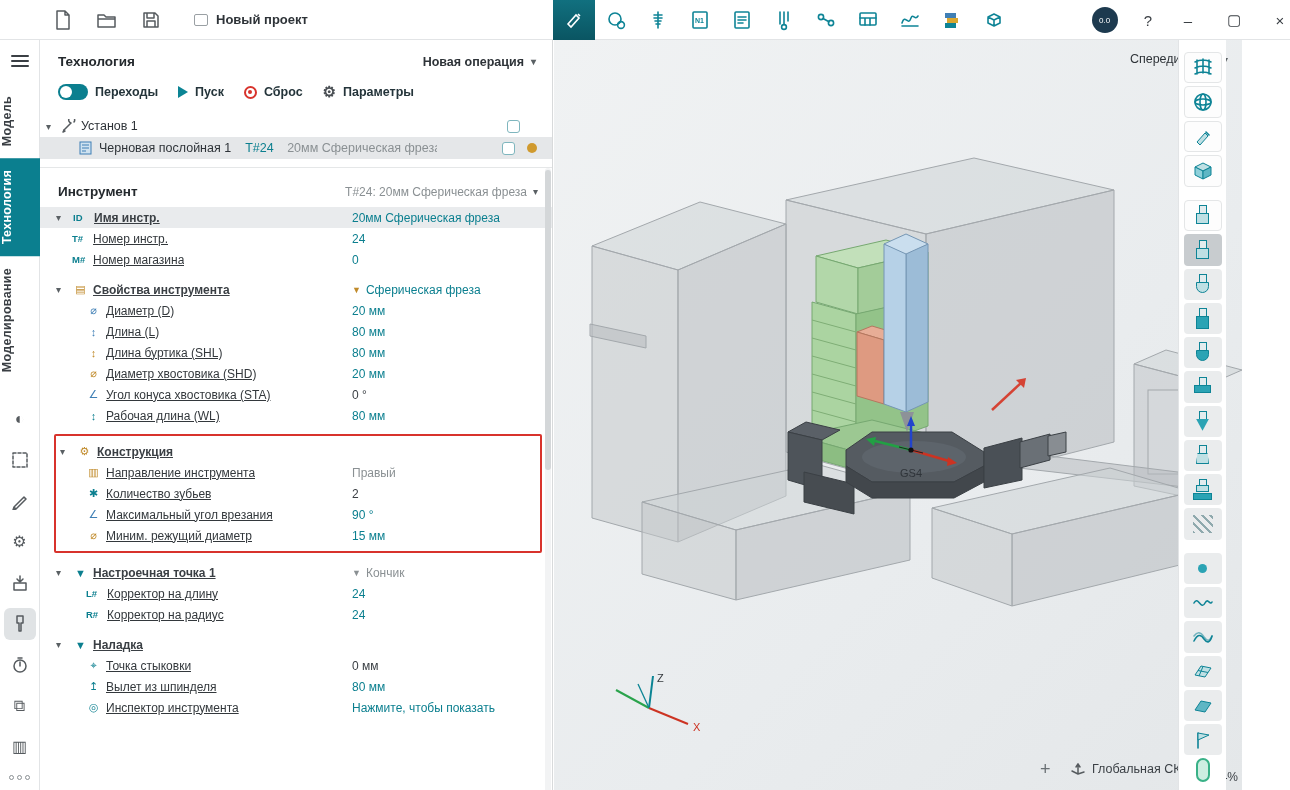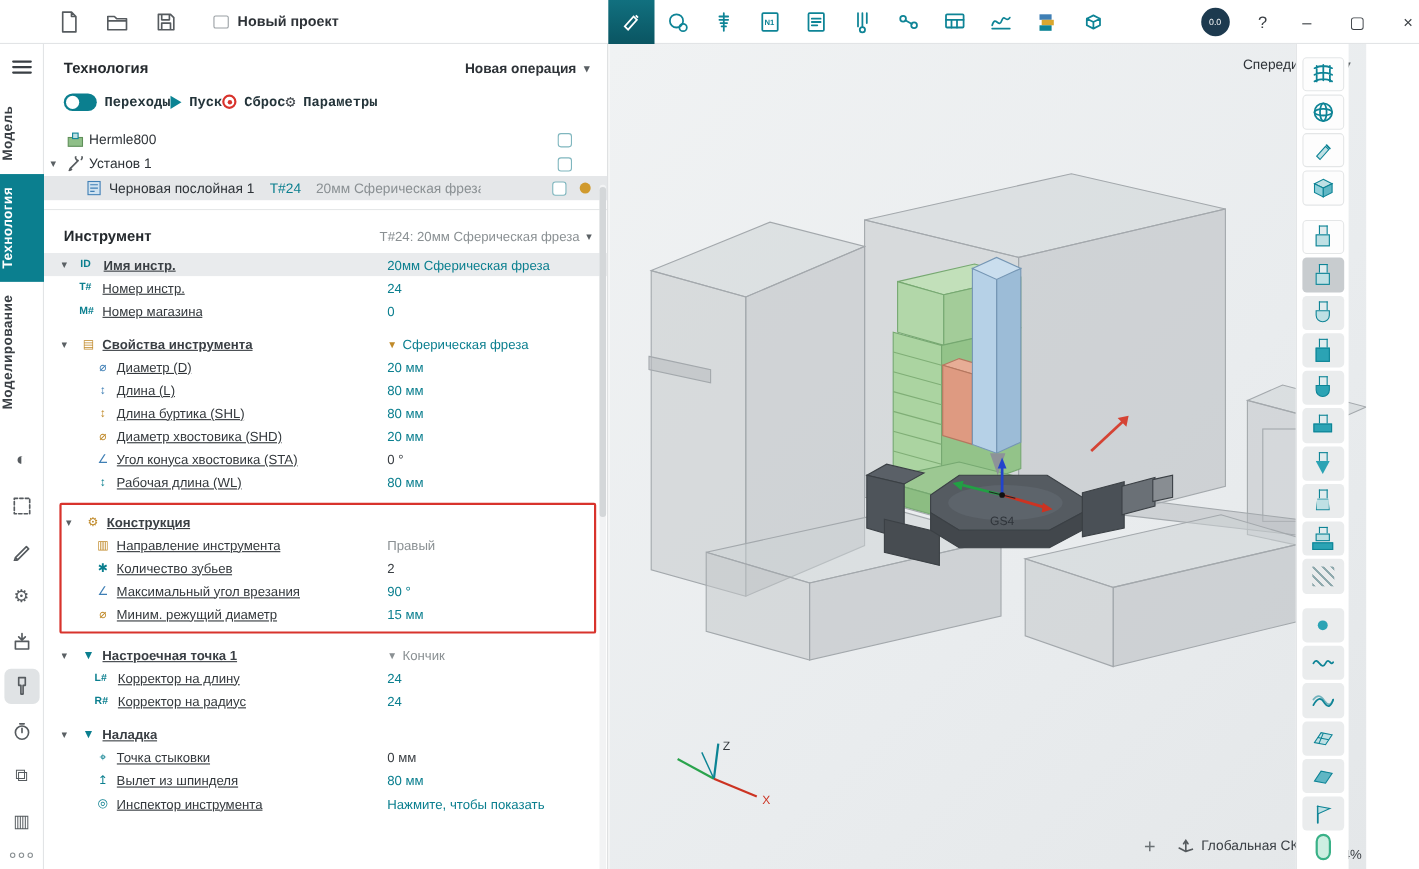--- a/index.html
+++ b/index.html
@@ -32,21 +32,21 @@
   .strip-btn.active { background:#e0e3e5; }
   .more-dots { margin-top:auto; margin-bottom:10px; display:flex; gap:3px; }
   .more-dots span { width:5px; height:5px; border:1.2px solid #8a9093; border-radius:50%; }
 
   
   .panel { position:absolute; left:40px; top:40px; width:513px; height:750px; background:#fff; border-right:1px solid #d8dadb; overflow:hidden; }
   .panel-head { display:flex; align-items:center; padding:14px 16px 4px 18px; }
   .panel-title { font-weight:bold; font-size:13.5px; color:#24292d; }
   .op-select { margin-left:auto; font-weight:bold; font-size:12.5px; color:#2e3338; display:flex; align-items:center; gap:7px; cursor:pointer; }
   .caret { color:#5a6064; font-size:10px; }
-  .controls { display:flex; align-items:center; padding:10px 16px 12px 18px;font-family:Liberation Mono, monospace; }
+  .controls { display:flex; align-items:center; gap:20px; padding:10px 16px 12px 18px; }
   .ctl { display:flex; align-items:center; gap:7px; font-weight:bold; font-size:12.5px; color:#24343a; cursor:pointer; }
   .switch { width:30px; height:16px; border-radius:8px; background:#0b7f8f; position:relative; }
   .switch::after { content:""; position:absolute; left:2px; top:2px; width:12px; height:12px; border-radius:50%; background:#fff; }
   .play-ico { width:0; height:0; border-left:10px solid #0b8494; border-top:6px solid transparent; border-bottom:6px solid transparent; }
   .reset-ico { width:13px; height:13px; border:2.5px solid #d8332c; border-radius:50%; position:relative; }
   .reset-ico::after { content:""; position:absolute; left:2.5px; top:2.5px; width:4px; height:4px; background:#d8332c; border-radius:50%; }
   .gear-ico { color:#4a4f54; font-size:15px; }
 
   .tree { padding-top:2px; }
   .trow { display:flex; align-items:center; height:22px; font-size:12.5px; color:#2e3338; cursor:pointer; }
@@ -300,30 +300,20 @@
         <span class="reset-ico"></span>
         <span>Сброс</span>
       </div>
       <div class="ctl">
         <span class="gear-ico">⚙</span>
         <span>Параметры</span>
       </div>
     </div>
 
     <div class="tree">
-      <div class="trow t-ind1">
-        <span class="t-ico">
-          <svg width="15" height="14">
-              <rect x="1" y="5" width="13" height="8" fill="#8fbf88" stroke="#5f8f59"></rect>
-              <rect x="5" y="1" width="5" height="5" fill="#bfe0e4" stroke="#0e8496"></rect>
-            </svg>
-        </span>
-        <span>Hermle800</span>
-        <span class="cbx"></span>
-      </div>
       <div class="trow t-ind2">
         <span class="t-chev">▾</span>
         <span class="t-ico">
           <svg width="15" height="14">
               <path class="darkstroke" d="M3,11 L10,4 M10,4 a3,3 0 1 1 3,-1"></path>
               <path class="darkstroke" d="M3,11 l-1,2 2,-1"></path>
             </svg>
         </span>
         <span>Установ 1</span>
         <span class="cbx"></span>

